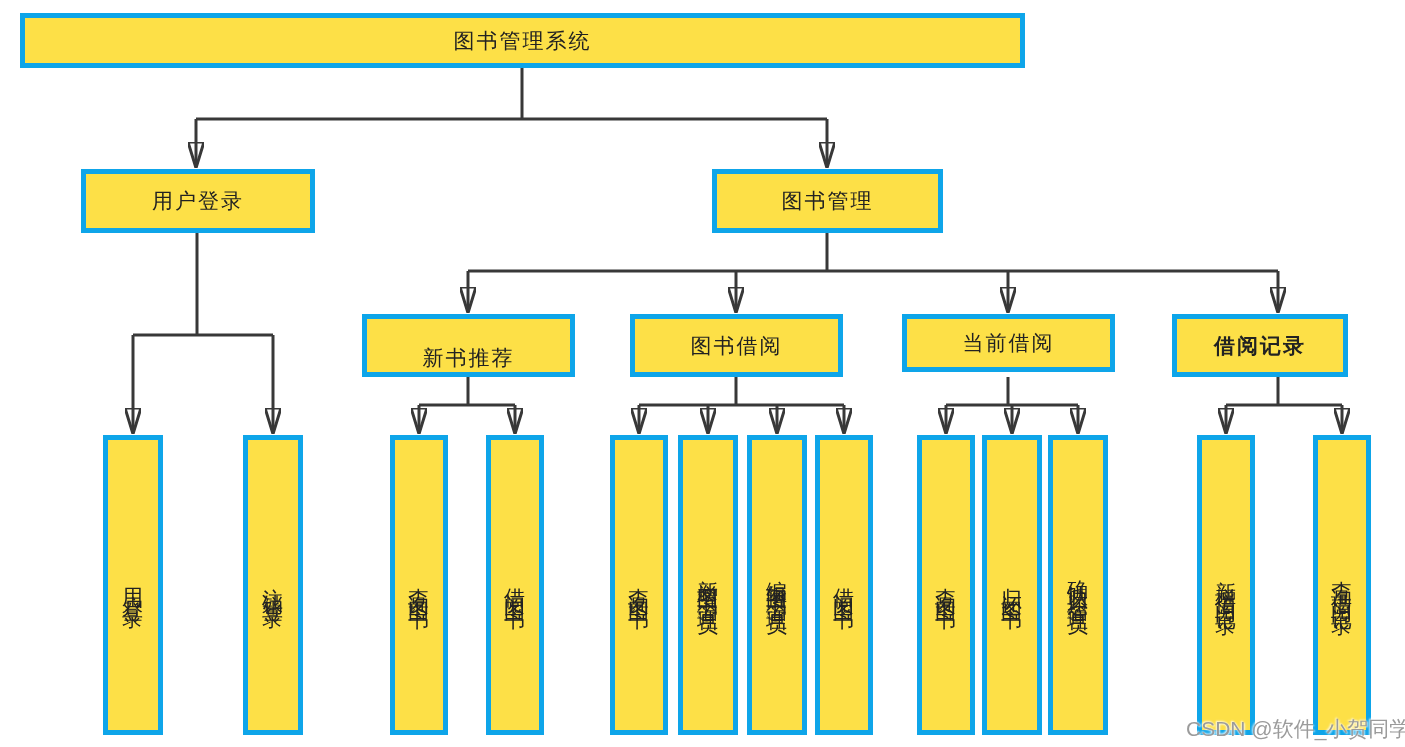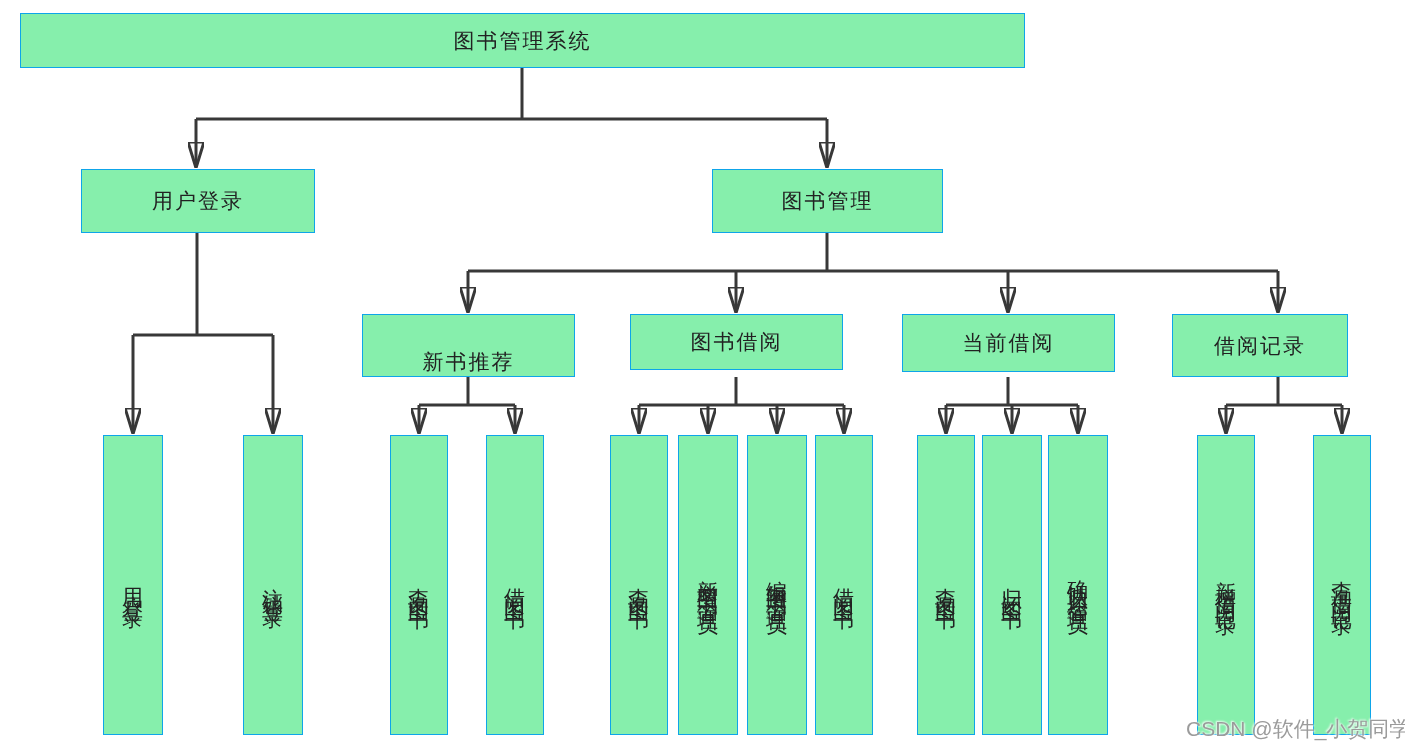--- a/index.html
+++ b/index.html
@@ -3,21 +3,21 @@
 <meta charset="utf-8">
 <style>
   html,body{margin:0;padding:0;background:#ffffff;}
   .stage{
     position:relative;width:1405px;height:747px;background:#ffffff;overflow:hidden;
     font-family:"Liberation Sans", sans-serif;color:#222222;
   }
   .wires{position:absolute;left:0;top:0;width:1405px;height:747px;}
   .wires path,.wires line{stroke:#383838;stroke-width:3;fill:none;}
   .box{
-    position:absolute;box-sizing:border-box;border:1px solid #0ea5e9;background:#86efac;
+    position:absolute;box-sizing:border-box;border:5px solid #0ea5e9;background:#fde047;
     display:flex;align-items:center;justify-content:center;z-index:2;
   }
   .hbox .lbl{font-size:21px;letter-spacing:2px;color:#222222;white-space:nowrap;}
   .vbox{top:435px;height:300px;}
   .vbox .vlbl{
     writing-mode:vertical-rl;text-orientation:mixed;
     font-size:21px;line-height:1;letter-spacing:7px;color:#222222;
   }
   .vbox.longtext .vlbl{letter-spacing:5px;}
   .watermark{
@@ -93,27 +93,27 @@
   <div class="box hbox" style="left:81px;top:169px;width:234px;height:64px;">
     <span class="lbl">用户登录</span>
   </div>
   <div class="box hbox" style="left:712px;top:169px;width:231px;height:64px;">
     <span class="lbl">图书管理</span>
   </div>
 
   <div class="box hbox" style="left:362px;top:314px;width:213px;height:63px;align-items:flex-end;">
     <span class="lbl">新书推荐</span>
   </div>
-  <div class="box hbox" style="left:630px;top:314px;width:213px;height:56px;">
+  <div class="box hbox" style="left:630px;top:314px;width:213px;height:63px;">
     <span class="lbl">图书借阅</span>
   </div>
   <div class="box hbox" style="left:902px;top:314px;width:213px;height:58px;">
     <span class="lbl">当前借阅</span>
   </div>
-  <div class="box hbox" style="left:1172px;top:314px;width:176px;height:63px;">
+  <div class="box hbox" style="left:1172px;top:314px;width:176px;height:63px;font-weight:bold;">
     <span class="lbl">借阅记录</span>
   </div>
 
   <div class="box vbox" style="left:103px;width:60px;">
     <span class="vlbl">用户登录</span>
   </div>
   <div class="box vbox" style="left:243px;width:60px;">
     <span class="vlbl">注销登录</span>
   </div>
 

